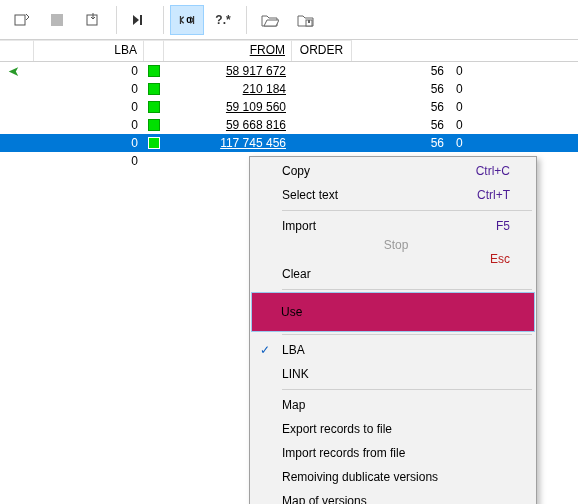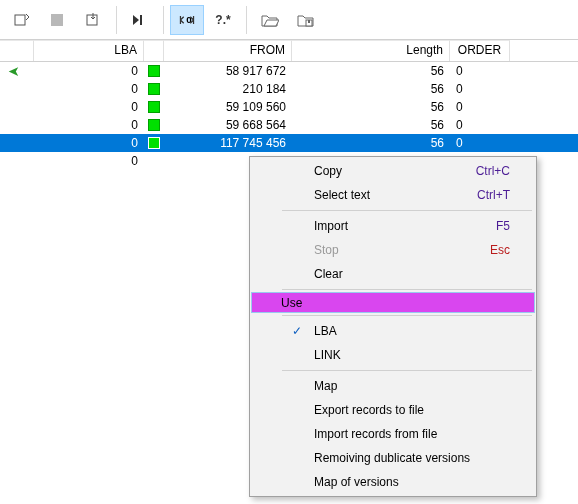--- a/index.html
+++ b/index.html
@@ -13,38 +13,38 @@
 .ic { width: 18px; height: 18px; display: flex; align-items: center; justify-content: center; }
 
 
 .grid { width: 100%; }
 .grid-head { display: flex; height: 22px; background: #fff; border-bottom: 1px solid #d0d0d0; }
 .gh { border-right: 1px solid #e0e0e0; border-top: 1px solid #e8e8e8; padding: 2px 6px 2px 0; text-align: right; color: #000; }
 .gh.left { text-align: center; padding-left: 6px; }
 .c-icon { width: 34px; }
 .c-lba { width: 110px; }
 .c-sq { width: 20px; }
-.c-from { width: 128px; }
+.c-from { width: 128px; text-decoration: underline; }
 .c-len { width: 158px; }
 .c-order { width: 60px; text-align: left; padding-left: 6px; }
 
 .grid-body { }
 .row { display: flex; height: 18px; align-items: center; }
 .row .cell { padding: 0 6px 0 0; text-align: right; }
 .row .c-order { text-align: left; padding-left: 6px; }
 .row.sel { background: #0078d7; color: #fff; }
 .sq { width: 12px; height: 12px; background: #00e000; border: 1px solid #00a000; margin: 0 auto; }
 .row.sel .sq { border: 1px solid #fff; }
 .bookmark { color: #2a8a2a; font-size: 14px; }
 
 
 .ctx { position: absolute; left: 249px; top: 156px; width: 288px; background: #f2f2f2; border: 1px solid #a0a0a0; box-shadow: 3px 3px 6px rgba(0,0,0,.25); padding: 2px; }
-.ctx-item { display: flex; align-items: center; height: 24px; padding: 0 24px 0 30px; position: relative; color: #000; margin-left: 32px; }
-.ctx-item.disabled { color: #9a9a9a; }
-.ctx-item.hl { background: #d946ef; border: 1px solid #99c9ef; height: 21px; margin: -1px; padding: 0 11px 0 29px; }
+.ctx-item { display: flex; align-items: center; height: 24px; padding: 0 24px 0 30px; position: relative; color: #000; }
+.ctx-item.disabled { color: #9a9a9a; flex-direction: column; }
+.ctx-item.hl { background: #be185d; border: 1px solid #99c9ef; height: 40px; margin: -1px; padding: 0 11px 0 29px; }
 .ctx-item .shortcut { margin-left: auto; color: #4c1d95; }
 .ctx-item.disabled .shortcut { color: #b91c1c; }
 .ctx-sep { height: 1px; background: #d0d0d0; margin: 3px 2px 3px 30px; }
 .ctx-check { position: absolute; left: 8px; color: #1060c0; font-size: 12px; }
 
 </style>
 </head>
 <body>
 
 <div class="toolbar">
@@ -112,21 +112,20 @@
       </span>
     </div>
 </div>
 
 <div class="grid">
   <div class="grid-head">
     <div class="gh c-icon"></div>
     <div class="gh c-lba">LBA</div>
     <div class="gh c-sq"></div>
     <div class="gh c-from">FROM</div>
-    <div class="gh c-len">Length</div>
     <div class="gh c-order left">ORDER</div>
   </div>
   <div class="grid-body" id="grid-body">
       <div class="row">
         <div class="cell c-icon" style="text-align: left; padding-left: 8px;"><span class="bookmark" style="color: rgb(42, 154, 42); transform: scaleX(-1); display: inline-block;">➤</span></div>
         <div class="cell c-lba">0</div>
         <div class="cell c-sq" style="padding: 0px;">
           <div class="sq"></div>
         </div>
         <div class="cell c-from">58 917 672</div>
@@ -152,21 +151,21 @@
         <div class="cell c-from">59 109 560</div>
         <div class="cell c-len">56</div>
         <div class="cell c-order">0</div>
       </div>
       <div class="row">
         <div class="cell c-icon"></div>
         <div class="cell c-lba">0</div>
         <div class="cell c-sq" style="padding: 0px;">
           <div class="sq"></div>
         </div>
-        <div class="cell c-from">59 668 564</div>
+        <div class="cell c-from">59 668 816</div>
         <div class="cell c-len">56</div>
         <div class="cell c-order">0</div>
       </div>
       <div class="row sel">
         <div class="cell c-icon"></div>
         <div class="cell c-lba">0</div>
         <div class="cell c-sq" style="padding: 0px;">
           <div class="sq"></div>
         </div>
         <div class="cell c-from">117 745 456</div>

